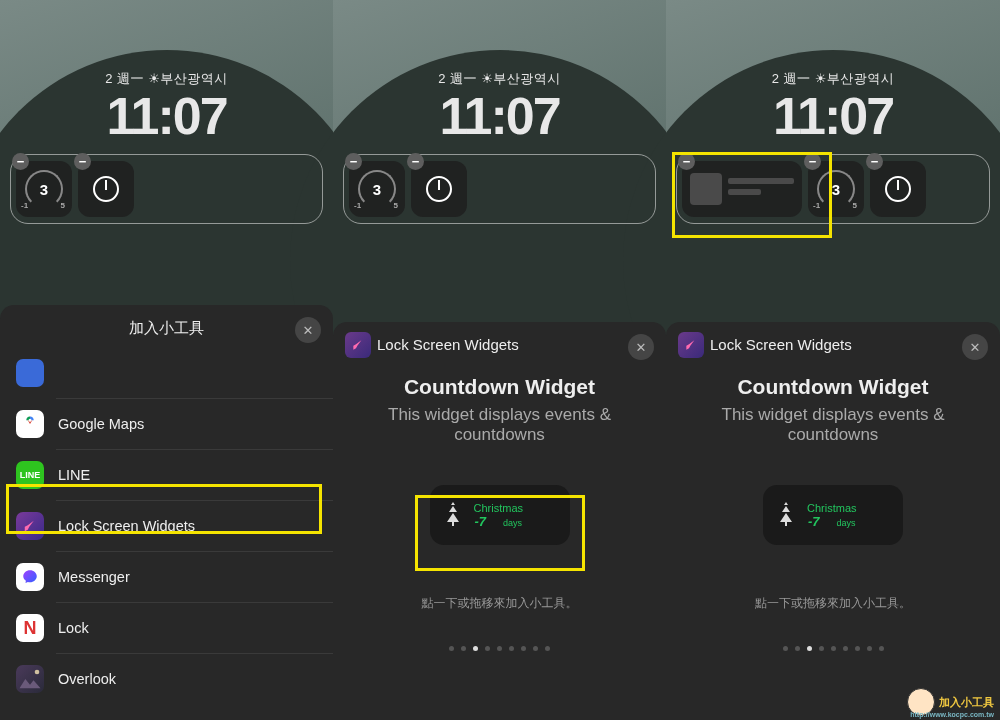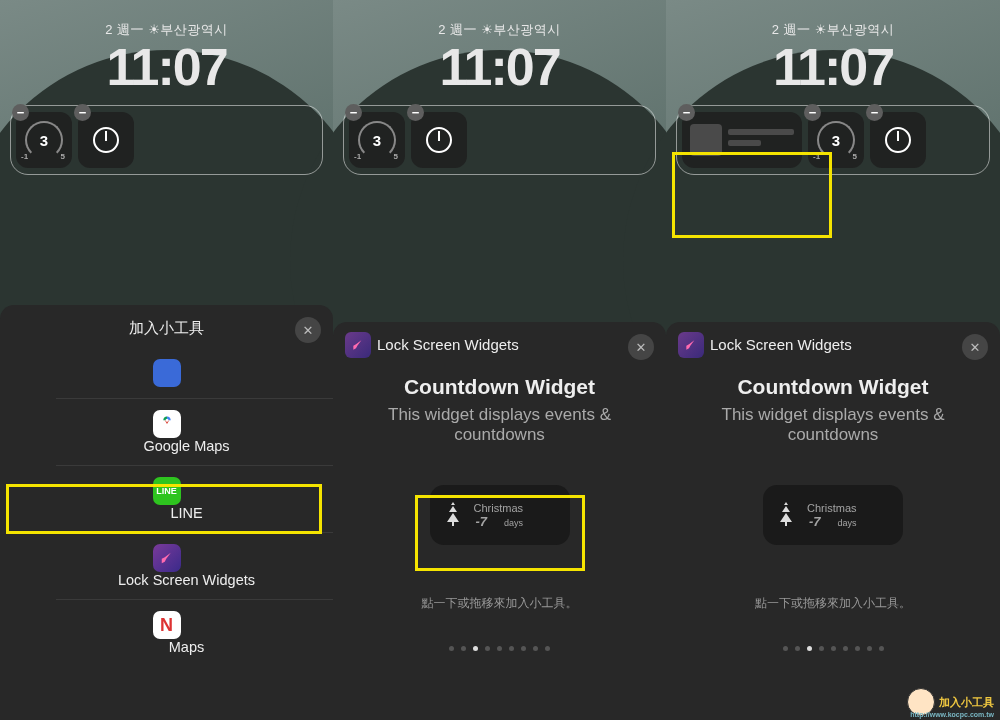--- a/index.html
+++ b/index.html
@@ -1,19 +1,19 @@
 <!DOCTYPE html>
 <html><head>
 <meta charset="utf-8">
 <style>
 * { margin: 0; padding: 0; box-sizing: border-box; font-family: -apple-system, BlinkMacSystemFont, "Segoe UI", sans-serif; }
 body { background: #1a1a1a; width: 1000px; height: 720px; display: flex; overflow: hidden; }
 .phone { width: 333px; height: 720px; position: relative; background: linear-gradient(160deg, #7a8a86 0%, #5a6d68 40%, #3a4843 100%); }
 .phone::before { content:""; position:absolute; width:420px; height:420px; border-radius:50%; background:#2b3531; left:50%; top:50px; transform:translateX(-50%); }
-.top { position: relative; z-index: 2; text-align: center; padding-top: 21px; color: #e8e8e8; }
+.top { position: relative; z-index: 2; text-align: center; padding-top: 70px; color: #e8e8e8; }
 .dateline { font-size: 13px; font-weight: 500; letter-spacing: 0.5px; }
 .clock { font-size: 52px; font-weight: 800; letter-spacing: -2px; line-height: 1; margin-top: 2px; font-family: "Arial Black", sans-serif; }
 .widgetrow { position: relative; z-index: 2; margin: 12px 10px 0; height: 70px; border: 1.5px solid rgba(255,255,255,0.5); border-radius: 18px; display: flex; align-items: center; padding: 5px; gap: 6px; }
 .wslot { position: relative; }
 .rembtn { position:absolute; top:-8px; left:-4px; width:17px; height:17px; background:#5e5e5e; border-radius:50%; display:flex; align-items:center; justify-content:center; z-index:3;}
 .rembtn::after{content:"−"; color:#fff; font-weight:700; font-size:13px; line-height:1;}
 .wbox { background: rgba(30,30,30,0.85); border-radius: 12px; height: 56px; display:flex; align-items:center; justify-content:center; }
 .wbox.sq { width: 56px; }
 .wbox.rect { width: 120px; }
 .gauge { width: 38px; height: 38px; border:2px solid #888; border-radius:50%; border-bottom-color:transparent; display:flex; align-items:center; justify-content:center; color:#fff; font-size:15px; font-weight:600; transform:rotate(0deg); position:relative;}
@@ -30,40 +30,40 @@
 
 .sheet { position: absolute; left: 0; right: 0; bottom: 0; background: #282828; border-radius: 14px 14px 0 0; z-index: 5; color: #eee; }
 .sheet1 { height: 415px; }
 .sheet2 { height: 398px; }
 .shdr { display:flex; align-items:center; padding: 14px 14px 10px; position:relative; }
 .shdr.center { justify-content:center; }
 .shdr .ttl { font-size: 15px; font-weight: 500; }
 .shdr .back-icon { position:absolute; left:12px; width:26px; height:26px; border-radius:6px; background:linear-gradient(135deg,#6a3a8a,#3a2a7a); display:flex; align-items:center; justify-content:center; font-size:14px;}
 .close { position:absolute; right:12px; top:12px; width:26px; height:26px; background:#454545; border-radius:50%; display:flex; align-items:center; justify-content:center; color:#bbb; font-size:13px; cursor:pointer;}
 .apps { overflow:hidden; }
-.app { display:flex; align-items:center; padding: 11px 16px; font-size: 14.5px; flex-direction: column; }
+.app { display:flex; align-items:center; padding: 11px 16px; gap: 14px; font-size: 14.5px; }
 .app + .app { border-top: 0.5px solid #3a3a3a; margin-left:56px; padding-left:0; }
 .app + .app .ico { margin-left:-40px; }
 .ico { width:28px; height:28px; border-radius:7px; display:flex; align-items:center; justify-content:center; font-size:14px; font-weight:700; flex-shrink:0;}
 .ico.blank{background:#3a6ad8;}
 .ico.gmaps{background:#fff;}
 .ico.line{background:#2ec41f;color:#fff;font-size:9px;}
 .ico.lsw{background:linear-gradient(135deg,#7a3a9a,#3a2a8a);}
 .ico.msngr{background:#fff;}
 .ico.news{background:#fff;color:#d33;font-size:18px;}
 .ico.ovl{background:linear-gradient(135deg,#4a3a5a,#2a2a3a);}
 .gmaps svg,.msngr svg,.lsw svg{width:18px;height:18px;}
 
 .sbody { text-align:center; padding: 8px 16px; }
 .bigttl { font-size: 21px; font-weight: 700; margin-top: 4px; }
 .desc { font-size: 17px; color: #aaa; margin-top: 6px; }
 .preview { margin: 40px auto 0; width: 140px; height: 60px; background:#1a1a1a; border-radius:14px; display:flex; align-items:center; padding:8px 10px; gap:8px;}
 .tree { width:26px; height:30px; position:relative;}
 .tree svg{width:100%;height:100%;}
-.pvtxt { text-align:right; color:#a3a3a3;}
+.pvtxt { text-align:center; color:#22c55e;}
 .pvtxt .nm{font-size:11px; font-weight:500;}
 .pvtxt .cd{font-size:13px; font-weight:700; font-style:italic;}
 .pvtxt .cd .d{font-size:9px; font-weight:400; font-style:normal; margin-left:17px;}
 .hint { font-size:12px; color:#999; margin-top: 50px;}
 .dots { display:flex; justify-content:center; gap:7px; margin-top:34px;}
 .dot{width:5px;height:5px;border-radius:50%;background:#555;}
 .dot.on{background:#ddd;}
 .watermark{position:absolute; right:6px; bottom:4px; z-index:20; color:#f0c840; font-size:11px; font-weight:600; display:flex; align-items:center; gap:4px;}
 .watermark .face{width:28px;height:28px;background:#ffe4c4;border-radius:50%;border:1px solid #333;}
 .watermark .sub{position:absolute; bottom:-2px; right:0; font-size:7px; color:#7ab7c4;}
@@ -118,22 +118,45 @@
         </div>
       <div class="app" style="position:relative;">
           <div class="ico lsw">
             <svg viewBox="0 0 24 24">
               <path fill="#ff6ab0" d="M5 19l4-2 2-4 6-8-8 6-4 2z"></path>
             </svg>
           </div>
           <span>Lock Screen Widgets</span>
         </div>
       <div class="app">
+          <div class="ico msngr">
+            <svg viewBox="0 0 24 24">
+              <path fill="url(#mg)" d="M12 3c5 0 9 3.6 9 8s-4 8-9 8c-1 0-2-.1-2.8-.4L6 20l.5-3C4.3 15.5 3 13.4 3 11c0-4.4 4-8 9-8z"></path>
+              <defs>
+                <linearGradient id="mg" x1="0" y1="0" x2="1" y2="1">
+                  <stop stop-color="#a040ff"></stop>
+                  <stop offset="1" stop-color="#3060ff"></stop>
+                </linearGradient>
+              </defs>
+            </svg>
+          </div>
+          <span>Messenger</span>
+        </div>
+      <div class="app">
           <div class="ico news">N</div>
-          <span>Maps</span>
+          <span>Lock</span>
+        </div>
+      <div class="app">
+          <div class="ico ovl">
+            <svg viewBox="0 0 24 24">
+              <path fill="#6a5a7a" d="M3 20l5-8 4 5 3-4 6 7z"></path>
+              <circle cx="18" cy="6" r="2" fill="#d0c0a0"></circle>
+            </svg>
+          </div>
+          <span>Overlook</span>
         </div>
     </div>
   </div>
   <div class="hl" style="left:6px; top:484px; width:316px; height:50px;"></div>
 </div>
 
 <div class="phone">
   <div class="top">
     <div class="dateline">2 週一 ☀부산광역시</div>
     <div class="clock">11:07</div>

